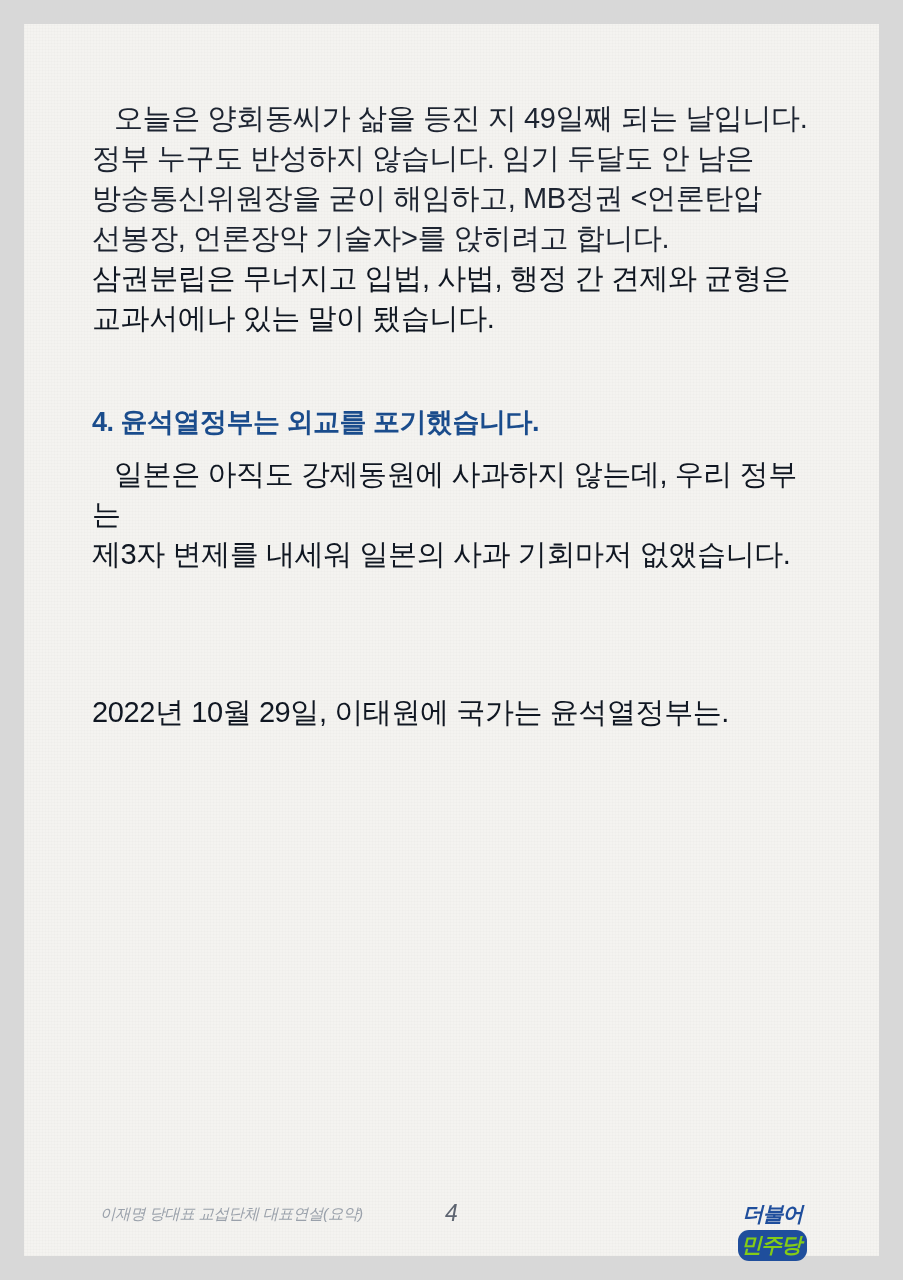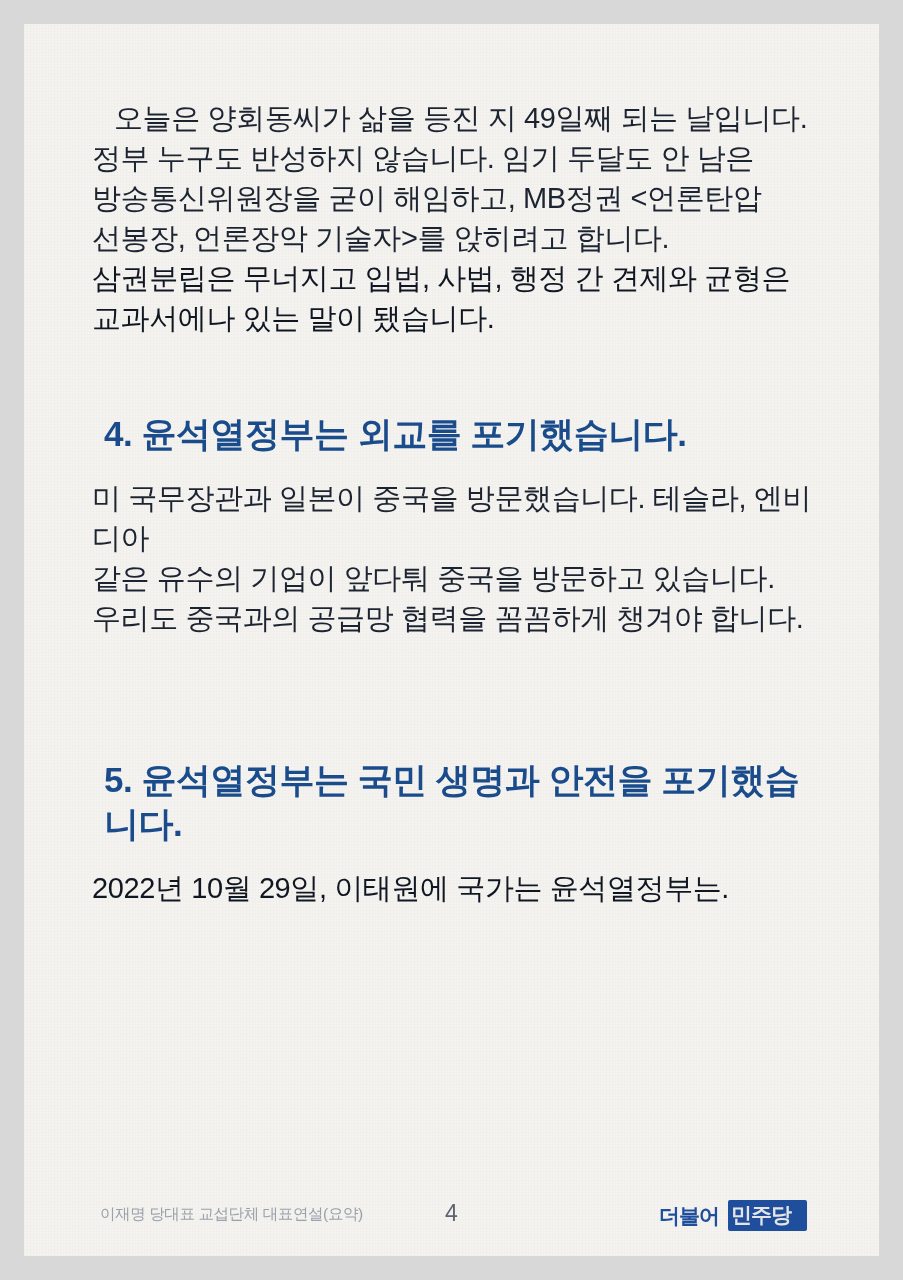--- a/index.html
+++ b/index.html
@@ -40,38 +40,39 @@
     white-space: pre-wrap;
   }
   .para.indent {
     text-indent: 22px;
   }
   .para.bold {
     font-weight: normal;
     color: #101722;
   }
   .heading {
-    margin: 12px;
+    margin: 0;
     color: #1a4c8c;
-    font-size: 35px;
+    font-size: 27px;
     font-weight: bold;
     letter-spacing: -0.5px;
     line-height: 44px;
     white-space: pre-wrap;
   }
   .gap-xl { height: 62px; }
   .gap-l  { height: 46px; }
   .gap-s  { height: 10px; }
 
   .footer {
     position: absolute;
     left: 0;
     right: 0;
     bottom: 26px;
     height: 30px;
+    font-style: italic;
   }
   .footer-note {
     position: absolute;
     left: 76px;
     top: 4px;
     color: #9aa1ab;
     font-size: 15.5px;
     letter-spacing: -0.4px;
   }
   .footer-page {
@@ -82,31 +83,32 @@
     text-align: center;
     color: #5d6470;
     font-size: 23px;
   }
   .logo {
     position: absolute;
     right: 72px;
     top: 0px;
     display: flex;
     align-items: center;
-    gap: 9px;
+    gap: 2px;
     font-size: 21px;
     font-weight: bold;
     letter-spacing: -1px;
+    flex-direction: column;
   }
   .logo .part-a { color: #1f4e9c; }
   .logo-badge {
     background: #1f4e9c;
-    color: #e5e5e5;
-    padding: 1px 16px 2px 3px;
-    border-radius: 2px;
+    color: #84cc16;
+    padding: 1px 6px 2px 3px;
+    border-radius: 11px;
   }
 </style>
 </head>
 <body>
 
 <div class="page">
 
   <div class="content">
 
     <p class="para indent">오늘은 양회동씨가 삶을 등진 지 49일째 되는 날입니다.
@@ -116,31 +118,29 @@
 
     <p class="para bold">삼권분립은 무너지고 입법, 사법, 행정 간 견제와 균형은
 교과서에나 있는 말이 됐습니다.</p>
 
     <div class="gap-xl"></div>
 
     <h2 class="heading">4. 윤석열정부는 외교를 포기했습니다.</h2>
 
     <div class="gap-s"></div>
 
+    <p class="para bold indent">일본은 아직도 강제동원에 사과하지 않는데, 우리 정부는
+제3자 변제를 내세워 일본의 사과 기회마저 없앴습니다.</p>
 
-    <p class="para">미 국무장관과 일본이 중국을 방문했습니다. 테슬라, 엔비디아
-같은 유수의 기업이 앞다퉈 중국을 방문하고 있습니다.
-우리도 중국과의 공급망 협력을 꼼꼼하게 챙겨야 합니다.</p>
 
     <div class="gap-l"></div>
 
 
     <div class="gap-xl"></div>
 
-    <h2 class="heading">5. 윤석열정부는 국민 생명과 안전을 포기했습니다.</h2>
 
     <div class="gap-s"></div>
 
     <p class="para bold">2022년 10월 29일, 이태원에 국가는 윤석열정부는.</p>
 
 
   </div>
 
   <div class="footer">
     <div class="footer-note">이재명 당대표 교섭단체 대표연설(요약)</div>

